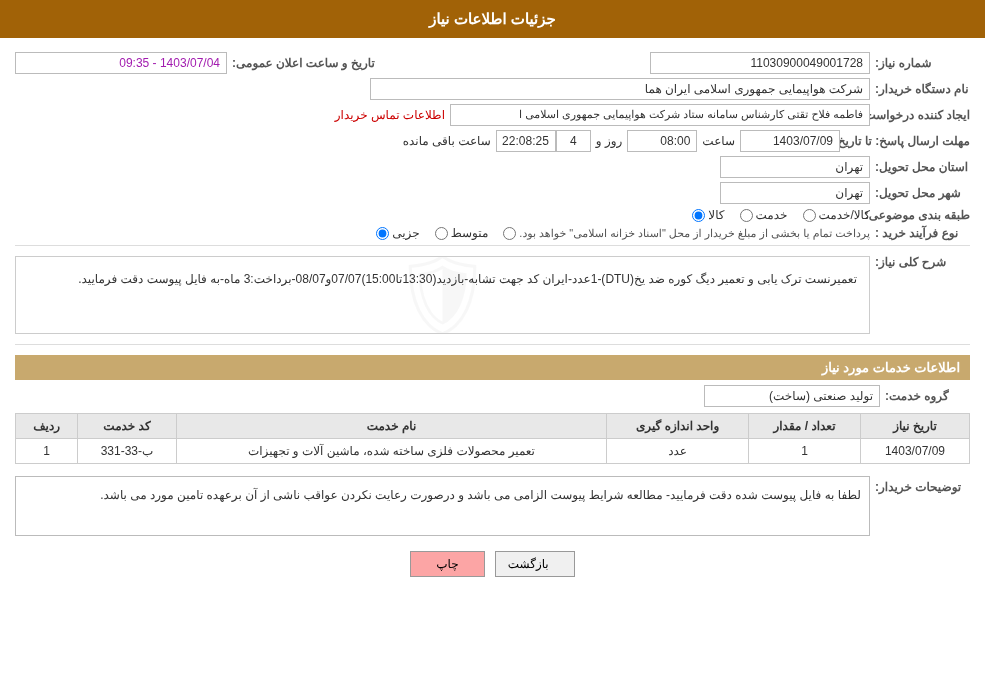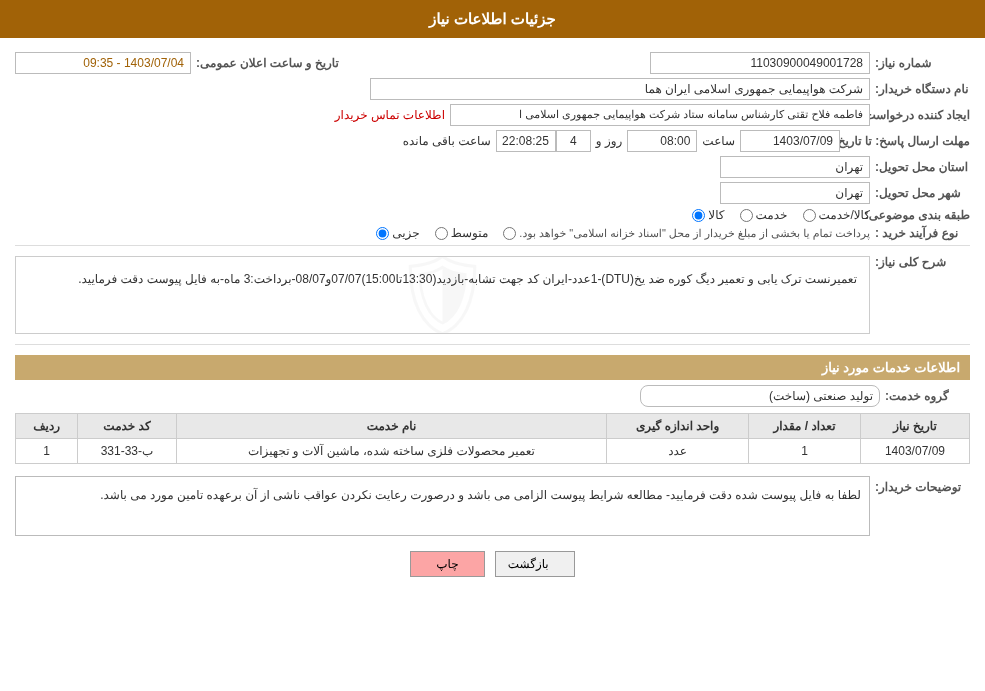--- a/index.html
+++ b/index.html
@@ -155,21 +155,21 @@
     <span>جزئیات اطلاعات نیاز</span>
   </div>
 
   <div class="content">
 
     <div class="top-info-row" style="margin-bottom:4px;">
       <span class="label-cell field-label" style="width:100px;">شماره نیاز:</span>
       <span class="input-box" style="width:220px;">11030900049001728</span>
       <span style="flex:1;"></span>
       <span class="field-label" style="margin-right:20px;">تاریخ و ساعت اعلان عمومی:</span>
-      <span class="input-box" style="width:176px; color:#a16207;">1403/07/04 - 09:35</span>
+      <span class="input-box" style="width:212px; color:#a21caf;">1403/07/04 - 09:35</span>
     </div>
 
     <div class="top-info-row" style="margin-bottom:4px;">
       <span class="label-cell field-label" style="width:100px;">نام دستگاه خریدار:</span>
       <span class="input-box" style="width:500px;">شرکت هواپیمایی جمهوری اسلامی ایران هما</span>
     </div>
 
     <div class="top-info-row" style="margin-bottom:4px;">
       <span class="label-cell field-label" style="width:100px;">ایجاد کننده درخواست:</span>
       <span class="input-box" style="width:420px; font-size:11px;">فاطمه فلاح تقتی کارشناس سامانه ستاد شرکت هواپیمایی جمهوری اسلامی ا</span>
@@ -242,21 +242,21 @@
         <div class="description-box" style="border:none; padding:4px;">تعمیرنست ترک یابی و تعمیر دیگ کوره ضد یخ(DTU)-1عدد-ایران کد جهت تشابه-بازدید(13:30تا15:00)07/07و08/07-برداخت:3 ماه-به فایل پیوست دقت فرمایید.</div>
       </div>
     </div>
 
     <div class="divider"></div>
 
     <div class="section-title">اطلاعات خدمات مورد نیاز</div>
 
     <div class="top-info-row" style="margin-bottom:6px;">
       <span class="label-cell field-label" style="width:90px;">گروه خدمت:</span>
-      <span class="input-box" style="width:240px;border-radius:8px;">تولید صنعتی (ساخت)</span>
+      <span class="input-box" style="width:176px;">تولید صنعتی (ساخت)</span>
     </div>
 
     <table class="services-table">
       <thead>
         <tr>
           <th>تاریخ نیاز</th>
           <th>تعداد / مقدار</th>
           <th>واحد اندازه گیری</th>
           <th>نام خدمت</th>
           <th>کد خدمت</th>

